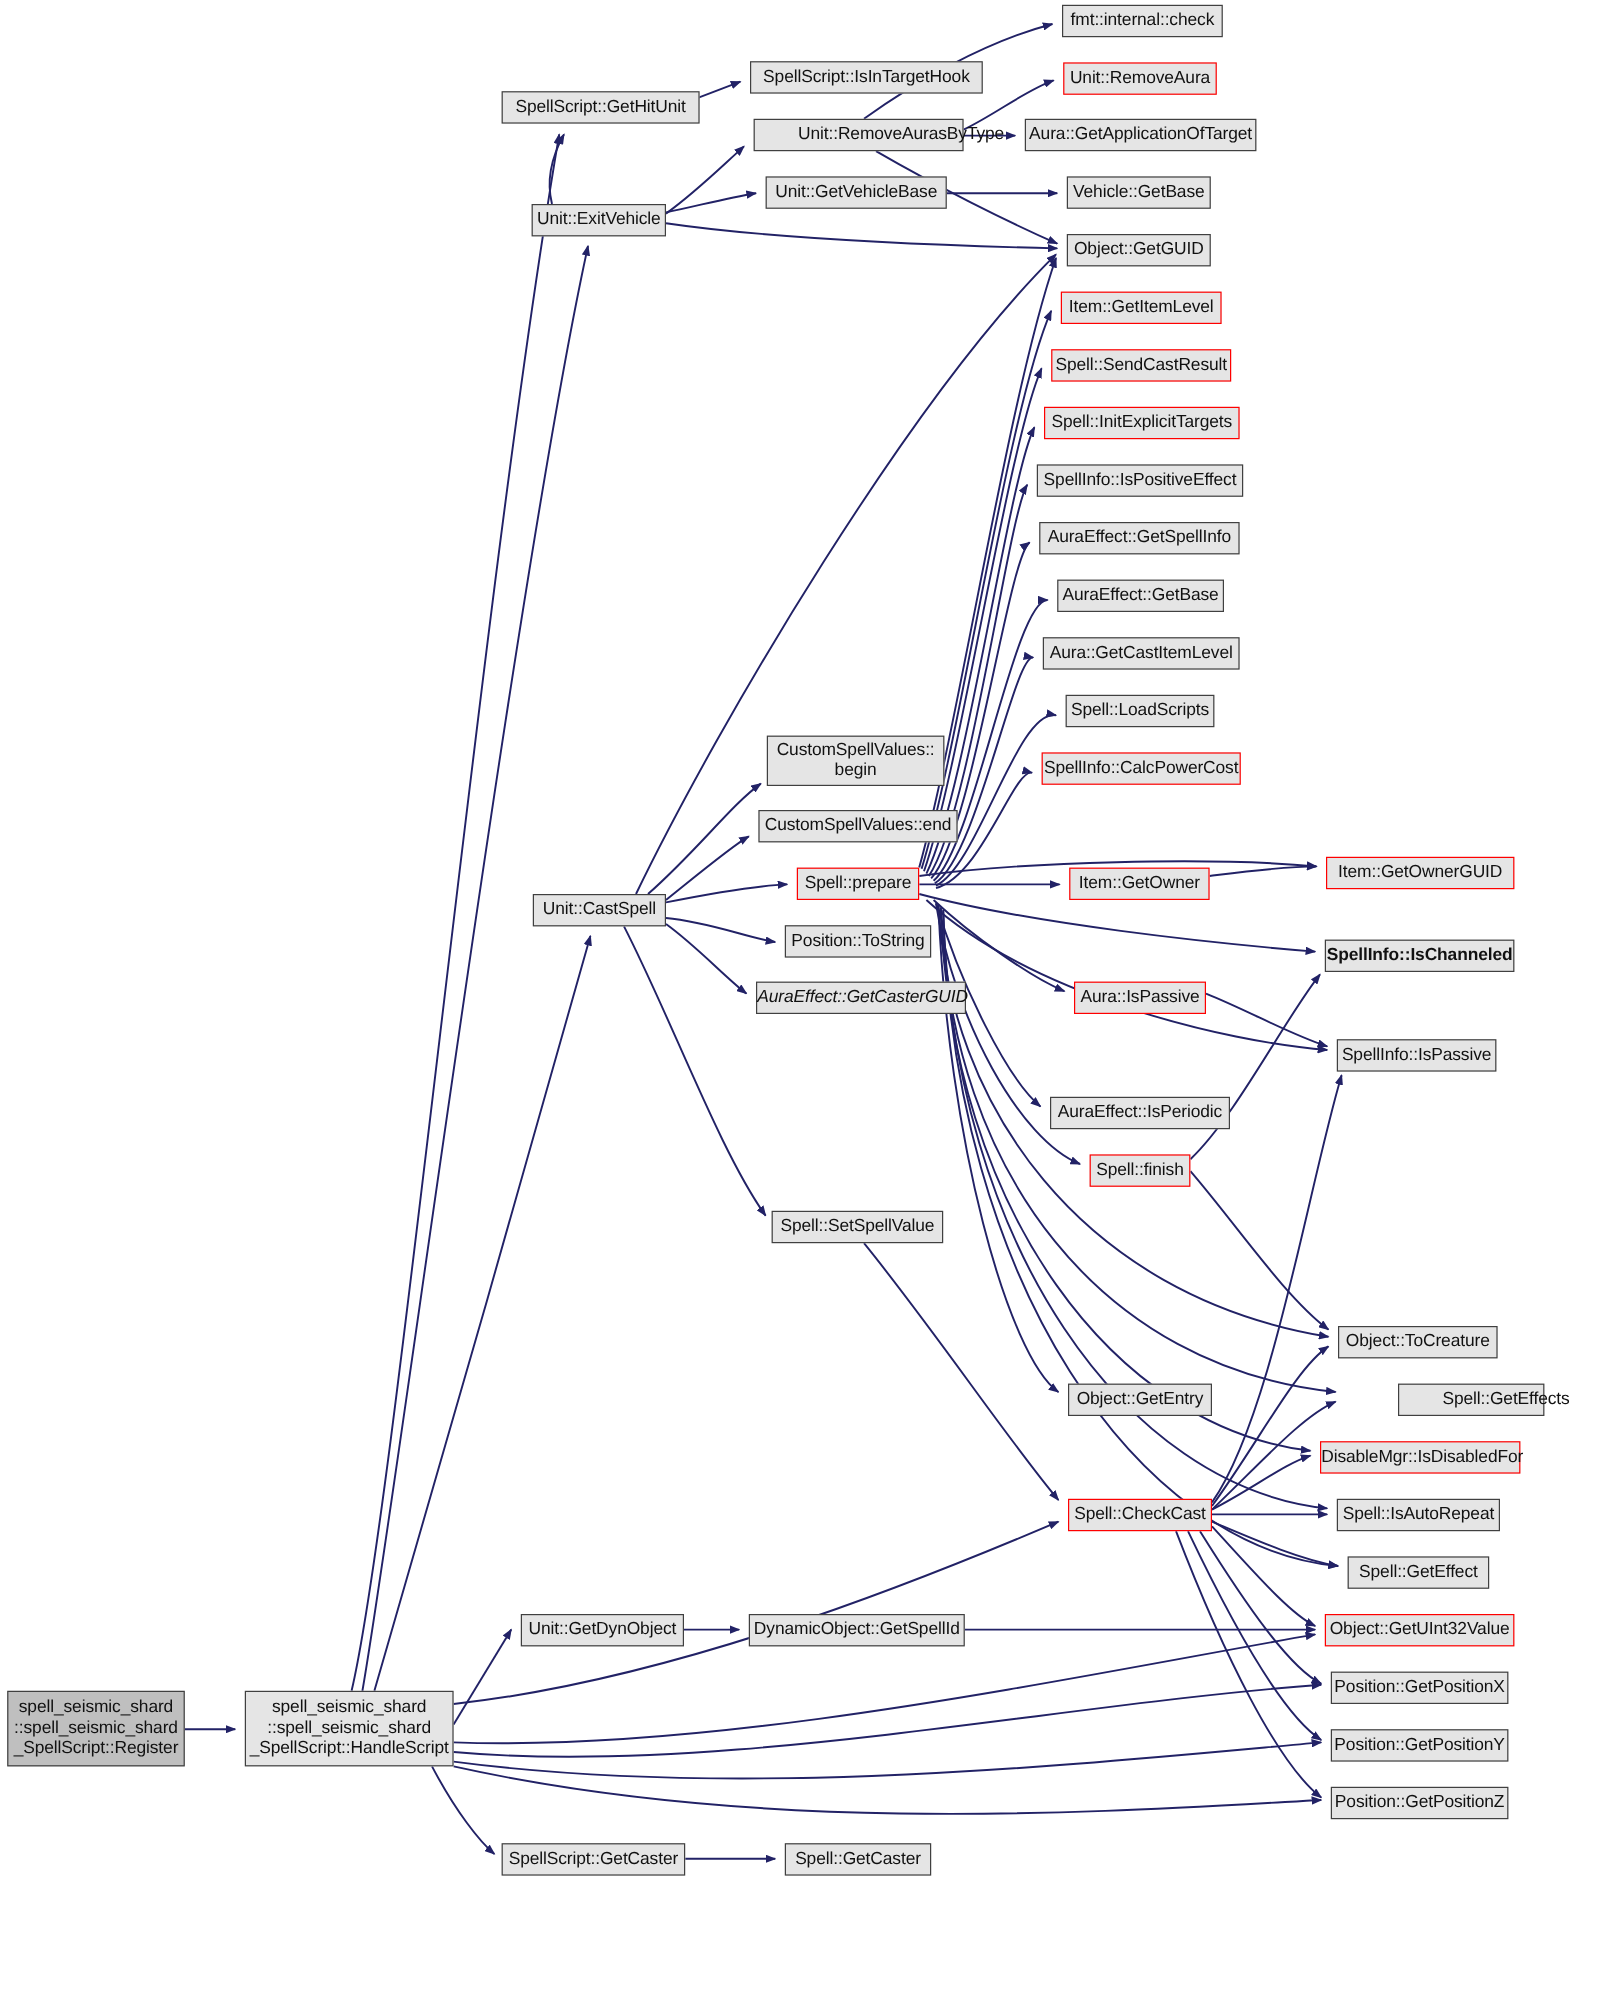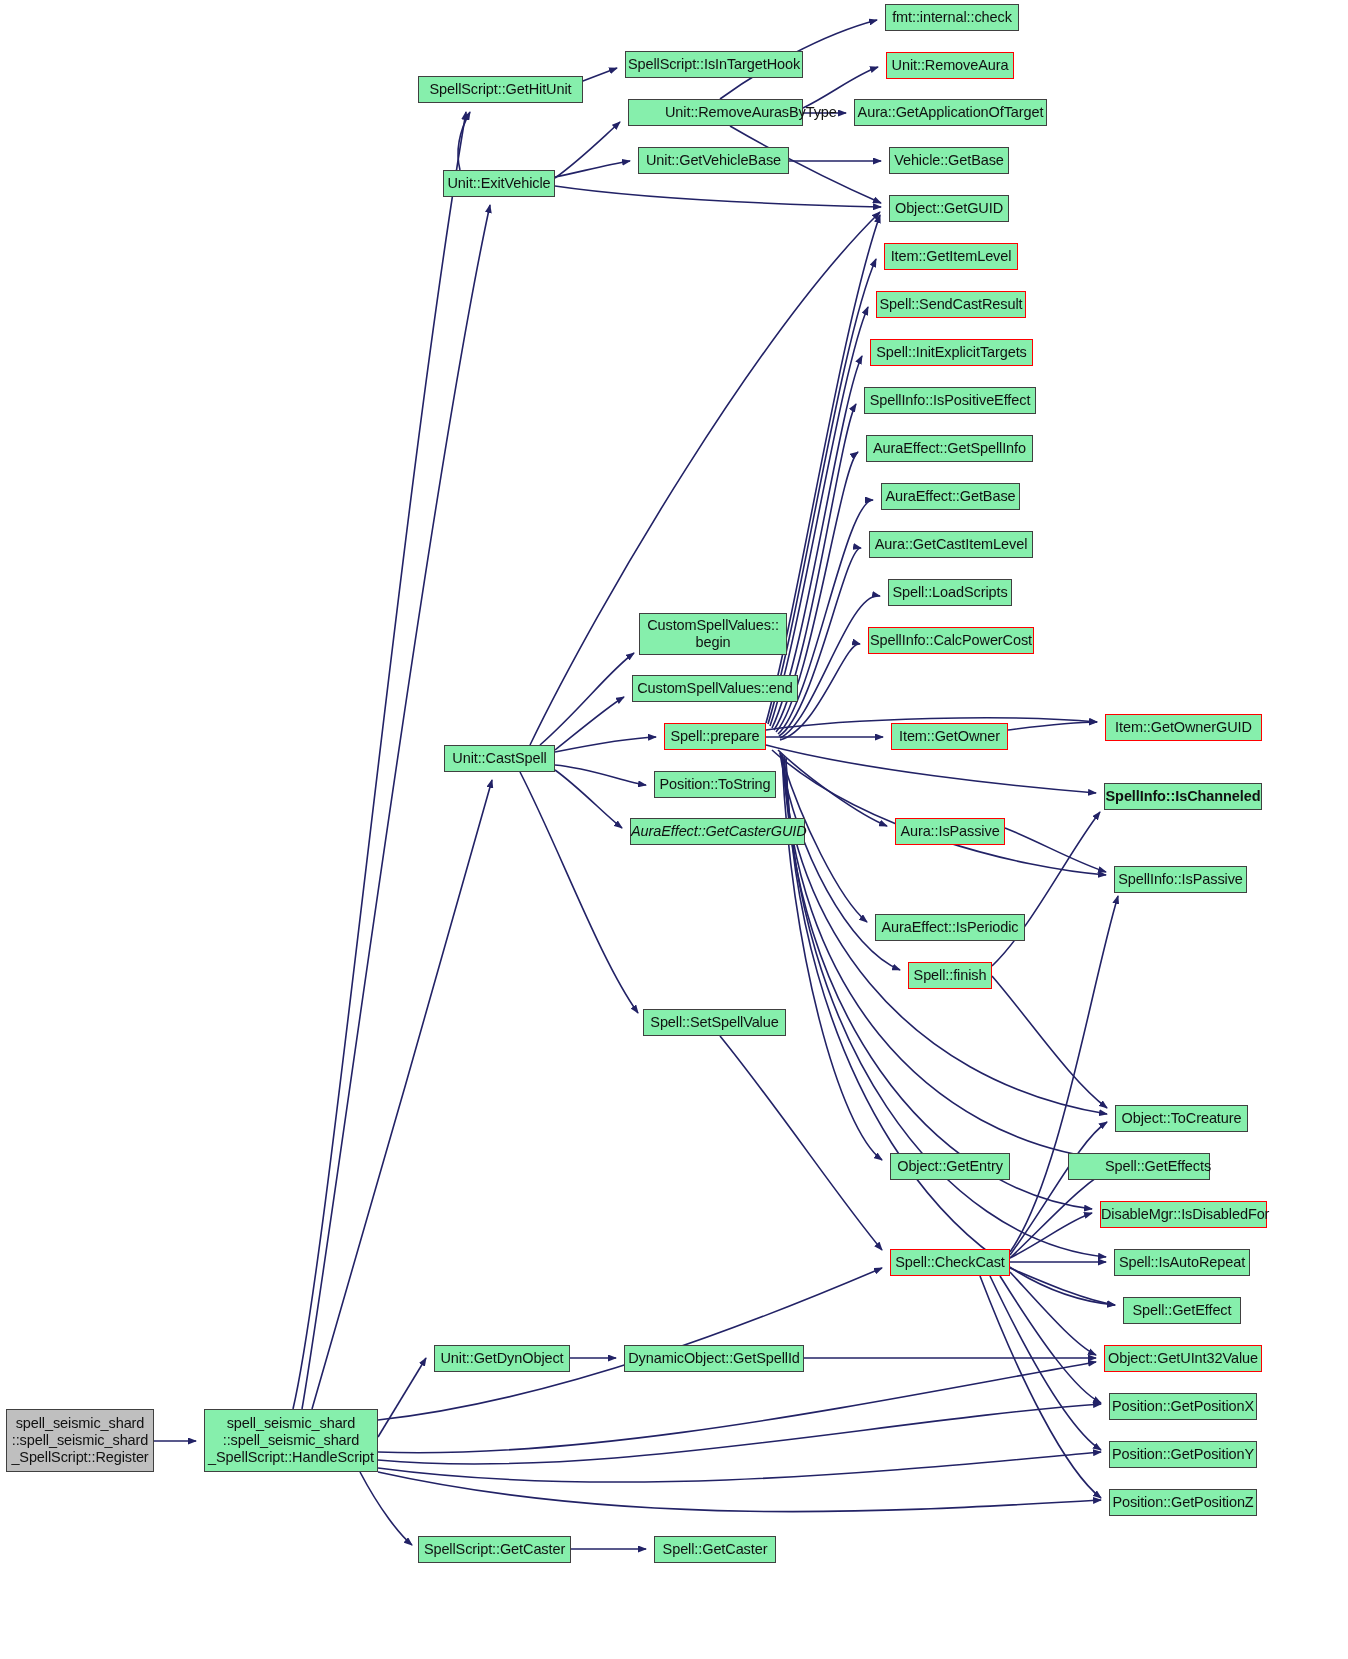--- a/index.html
+++ b/index.html
@@ -19,21 +19,21 @@
     position: absolute;
     left: 0;
     top: 0;
     width: 1348px;
     height: 1659px;
     pointer-events: none;
   }
   .node {
     position: absolute;
     box-sizing: border-box;
-    background: #86efac;
+    background: #e5e5e5;
     border: 1px solid #404040;
     color: #111111;
     font-size: 14.5px;
     line-height: 1.18;
     display: flex;
     align-items: center;
     justify-content: center;
     text-align: center;
     white-space: pre-line;
     letter-spacing: -0.1px;
@@ -134,21 +134,21 @@
       </g>
   </svg>
   <div id="nodes-group">
       <div class="node filled" style="left: 6px; top: 1409px; width: 148px; height: 63px;"><span class="node-label">spell_seismic_shard
 ::spell_seismic_shard
 _SpellScript::Register</span></div>
       <div class="node" style="left: 204px; top: 1409px; width: 174px; height: 63px;"><span class="node-label">spell_seismic_shard
 ::spell_seismic_shard
 _SpellScript::HandleScript</span></div>
       <div class="node" style="left: 418px; top: 76px; width: 165px; height: 27px;"><span class="node-label">SpellScript::GetHitUnit</span></div>
-      <div class="node" style="left: 625px; top: 51px; width: 178px; height: 27px;"><span class="node-label">SpellScript::IsInTargetHook</span></div>
+      <div class="node" style="left: 625px; top: 51px; width: 194px; height: 27px;"><span class="node-label">SpellScript::IsInTargetHook</span></div>
       <div class="node" style="left: 443px; top: 170px; width: 112px; height: 27px;"><span class="node-label">Unit::ExitVehicle</span></div>
       <div class="node" style="left: 628px; top: 99px; width: 175px; height: 27px; padding-left: 36px;"><span class="node-label">Unit::RemoveAurasByType</span></div>
       <div class="node" style="left: 638px; top: 147px; width: 151px; height: 27px;"><span class="node-label">Unit::GetVehicleBase</span></div>
       <div class="node" style="left: 885px; top: 4px; width: 134px; height: 27px;"><span class="node-label">fmt::internal::check</span></div>
       <div class="node red" style="left: 886px; top: 52px; width: 128px; height: 27px;"><span class="node-label">Unit::RemoveAura</span></div>
       <div class="node" style="left: 854px; top: 99px; width: 193px; height: 27px;"><span class="node-label">Aura::GetApplicationOfTarget</span></div>
       <div class="node" style="left: 889px; top: 147px; width: 120px; height: 27px;"><span class="node-label">Vehicle::GetBase</span></div>
       <div class="node" style="left: 889px; top: 195px; width: 120px; height: 27px;"><span class="node-label">Object::GetGUID</span></div>
       <div class="node red" style="left: 884px; top: 243px; width: 134px; height: 27px;"><span class="node-label">Item::GetItemLevel</span></div>
       <div class="node red" style="left: 876px; top: 291px; width: 150px; height: 27px;"><span class="node-label">Spell::SendCastResult</span></div>
@@ -169,21 +169,21 @@
       <div class="node red" style="left: 891px; top: 723px; width: 117px; height: 27px;"><span class="node-label">Item::GetOwner</span></div>
       <div class="node red" style="left: 1105px; top: 714px; width: 157px; height: 27px;"><span class="node-label">Item::GetOwnerGUID</span></div>
       <div class="node" style="left: 1104px; top: 783px; width: 158px; height: 27px; font-weight: bold;"><span class="node-label">SpellInfo::IsChanneled</span></div>
       <div class="node red" style="left: 895px; top: 818px; width: 110px; height: 27px;"><span class="node-label">Aura::IsPassive</span></div>
       <div class="node" style="left: 1114px; top: 866px; width: 133px; height: 27px;"><span class="node-label">SpellInfo::IsPassive</span></div>
       <div class="node" style="left: 875px; top: 914px; width: 150px; height: 27px;"><span class="node-label">AuraEffect::IsPeriodic</span></div>
       <div class="node red" style="left: 908px; top: 962px; width: 84px; height: 27px;"><span class="node-label">Spell::finish</span></div>
       <div class="node" style="left: 643px; top: 1009px; width: 143px; height: 27px;"><span class="node-label">Spell::SetSpellValue</span></div>
       <div class="node" style="left: 1115px; top: 1105px; width: 133px; height: 27px;"><span class="node-label">Object::ToCreature</span></div>
       <div class="node" style="left: 890px; top: 1153px; width: 120px; height: 27px;"><span class="node-label">Object::GetEntry</span></div>
-      <div class="node" style="left: 1068px; top: 1153px; width: 142px; height: 27px; padding-left: 36px;"><span class="node-label">Spell::GetEffects</span></div>
+      <div class="node" style="left: 1165px; top: 1153px; width: 122px; height: 27px; padding-left: 36px;"><span class="node-label">Spell::GetEffects</span></div>
       <div class="node red" style="left: 1100px; top: 1201px; width: 167px; height: 27px;"><span class="node-label">DisableMgr::IsDisabledFor</span></div>
       <div class="node red" style="left: 890px; top: 1249px; width: 120px; height: 27px;"><span class="node-label">Spell::CheckCast</span></div>
       <div class="node" style="left: 1114px; top: 1249px; width: 136px; height: 27px;"><span class="node-label">Spell::IsAutoRepeat</span></div>
       <div class="node" style="left: 1123px; top: 1297px; width: 118px; height: 27px;"><span class="node-label">Spell::GetEffect</span></div>
       <div class="node" style="left: 434px; top: 1345px; width: 136px; height: 27px;"><span class="node-label">Unit::GetDynObject</span></div>
       <div class="node" style="left: 624px; top: 1345px; width: 180px; height: 27px;"><span class="node-label">DynamicObject::GetSpellId</span></div>
       <div class="node red" style="left: 1104px; top: 1345px; width: 158px; height: 27px;"><span class="node-label">Object::GetUInt32Value</span></div>
       <div class="node" style="left: 1109px; top: 1393px; width: 148px; height: 27px;"><span class="node-label">Position::GetPositionX</span></div>
       <div class="node" style="left: 1109px; top: 1441px; width: 148px; height: 27px;"><span class="node-label">Position::GetPositionY</span></div>
       <div class="node" style="left: 1109px; top: 1489px; width: 148px; height: 27px;"><span class="node-label">Position::GetPositionZ</span></div>

